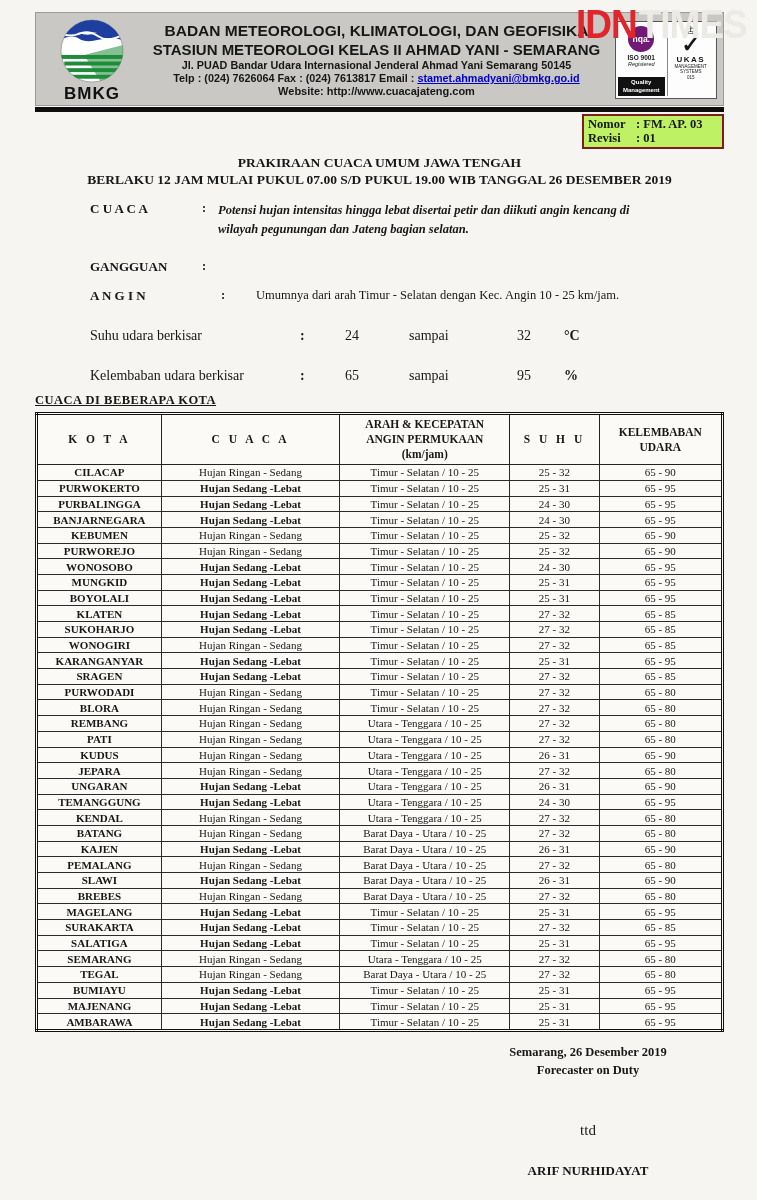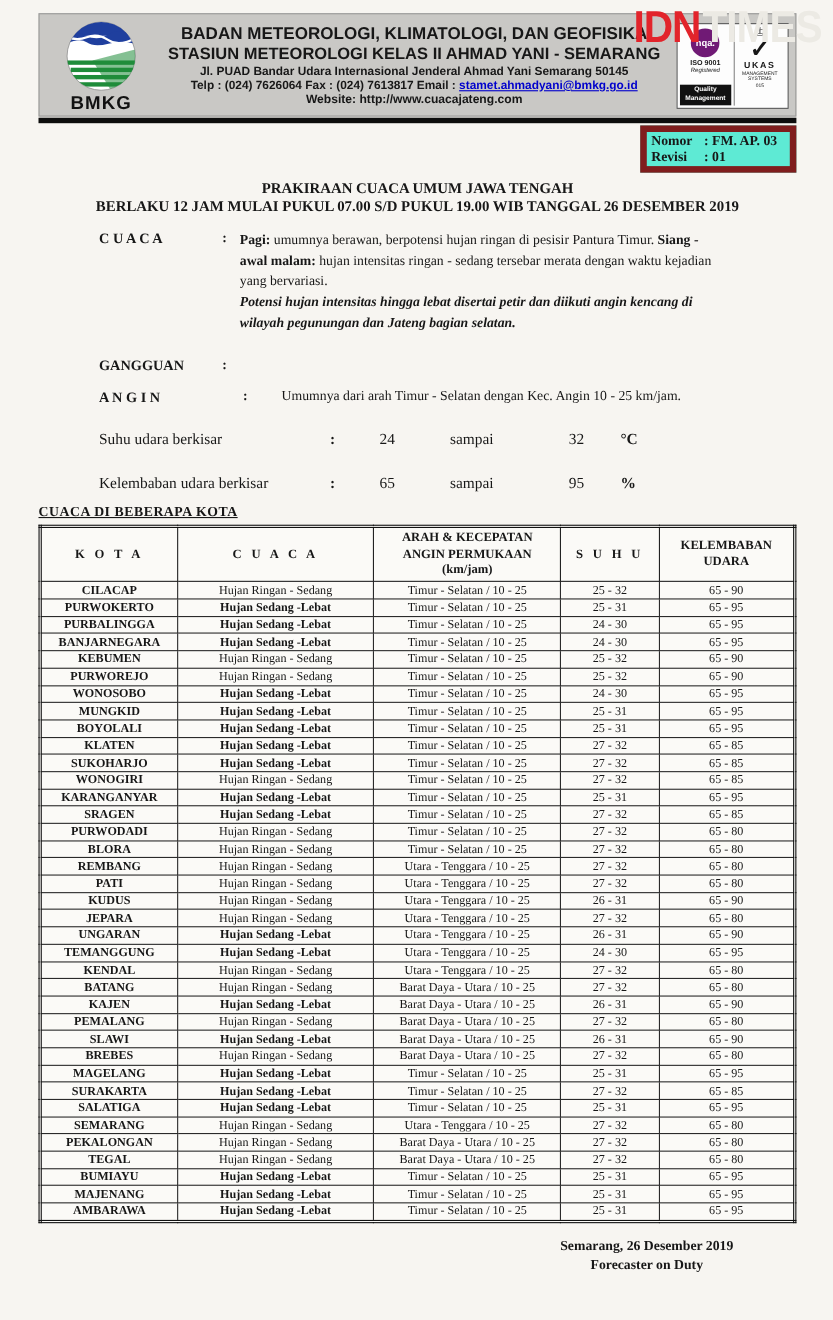--- a/index.html
+++ b/index.html
@@ -82,21 +82,21 @@
     white-space:nowrap; line-height:1;
     transform:scaleY(1.1); transform-origin:top left;
     pointer-events:none;
   }
   .wm-idn { color:#e2242b; }
   .wm-times { color:#eceae4; margin-left:2px; }
 
   
   .meta-row { display:flex; justify-content:flex-end; margin-top:2px; }
   .meta-box {
-    border:6px solid #7f1d1d; background:#5eead4;
+    border:2px solid #7f1d1d; background:#bef264;
     width:142px; box-sizing:border-box;
     font-weight:bold; font-size:12.5px; line-height:1.15;
     padding:1px 4px;
   }
   .meta-line { display:flex; }
   .meta-label { width:48px; }
 
   
   .doc-title { text-align:center; font-weight:bold; font-size:13.5px; margin-top:5px; line-height:1.3; }
   .doc-subtitle { text-align:center; font-weight:bold; font-size:13.5px; line-height:1.3; }
@@ -238,21 +238,20 @@
     </div>
   </div>
 
   <div class="doc-title">PRAKIRAAN CUACA UMUM JAWA TENGAH</div>
   <div class="doc-subtitle">BERLAKU 12 JAM MULAI PUKUL 07.00 S/D PUKUL 19.00 WIB TANGGAL 26 DESEMBER 2019</div>
 
   <div class="cond cuaca-row">
     <div class="cond-label">C U A C A</div>
     <div class="cond-colon">:</div>
     <div class="cuaca-text">
-      <div><span class="seg-bold">Pagi:</span><span> umumnya berawan, berpotensi hujan ringan di pesisir Pantura Timur. </span><span class="seg-bold">Siang - awal malam:</span><span> hujan intensitas ringan - sedang tersebar merata dengan waktu kejadian yang bervariasi.</span></div>
       <div class="seg-bold-italic">Potensi hujan intensitas hingga lebat disertai petir dan diikuti angin kencang di wilayah pegunungan dan Jateng bagian selatan.</div>
     </div>
   </div>
 
   <div class="cond gangguan-row">
     <div class="cond-label">GANGGUAN</div>
     <div class="cond-colon">:</div>
     <div></div>
   </div>
 
@@ -524,27 +523,20 @@
           <td>65 - 95</td>
         </tr>
         <tr>
           <td class="cell-kota">SEMARANG</td>
           <td class="cell-cuaca">Hujan Ringan - Sedang</td>
           <td>Utara - Tenggara / 10 - 25</td>
           <td>27 - 32</td>
           <td>65 - 80</td>
         </tr>
         <tr>
-          <td class="cell-kota">PEKALONGAN</td>
-          <td class="cell-cuaca">Hujan Ringan - Sedang</td>
-          <td>Barat Daya - Utara / 10 - 25</td>
-          <td>27 - 32</td>
-          <td>65 - 80</td>
-        </tr>
-        <tr>
           <td class="cell-kota">TEGAL</td>
           <td class="cell-cuaca">Hujan Ringan - Sedang</td>
           <td>Barat Daya - Utara / 10 - 25</td>
           <td>27 - 32</td>
           <td>65 - 80</td>
         </tr>
         <tr class="rain-bold">
           <td class="cell-kota">BUMIAYU</td>
           <td class="cell-cuaca">Hujan Sedang -Lebat</td>
           <td>Timur - Selatan / 10 - 25</td>

